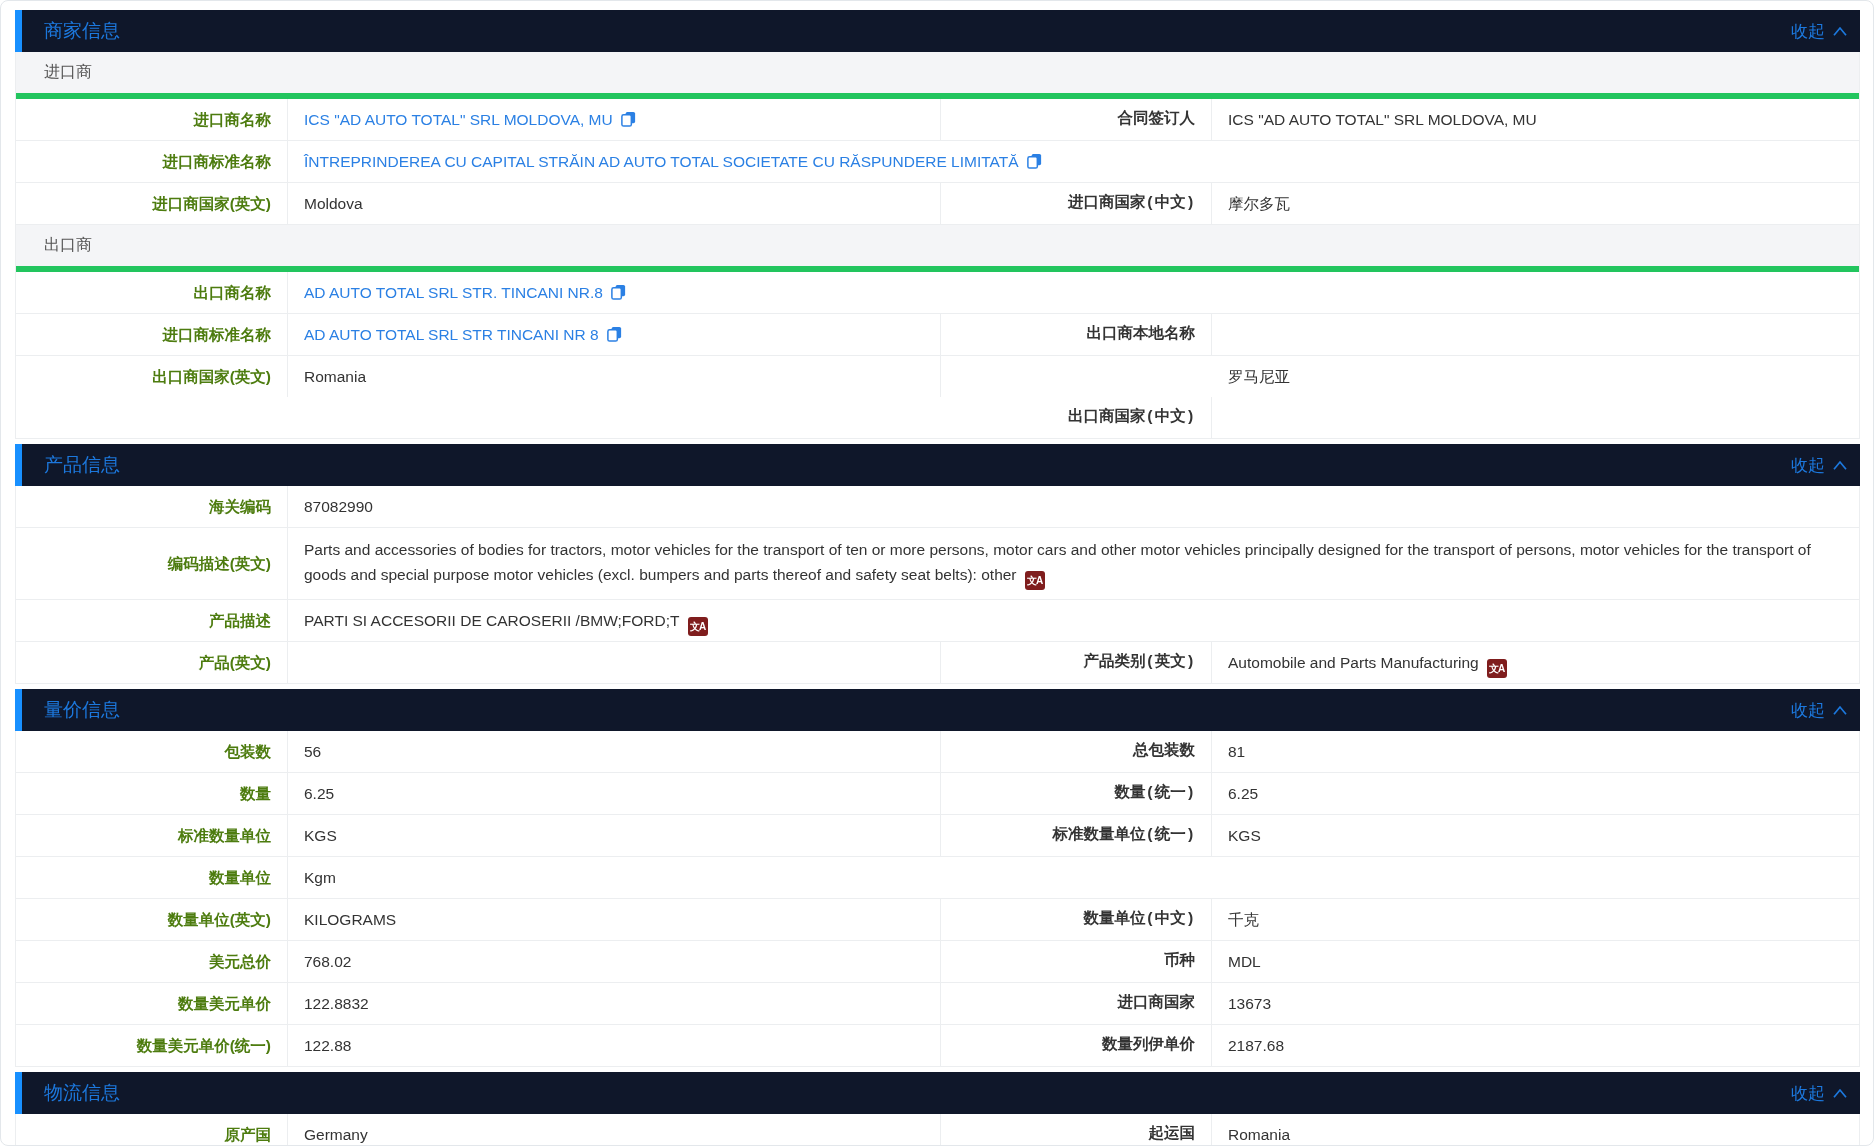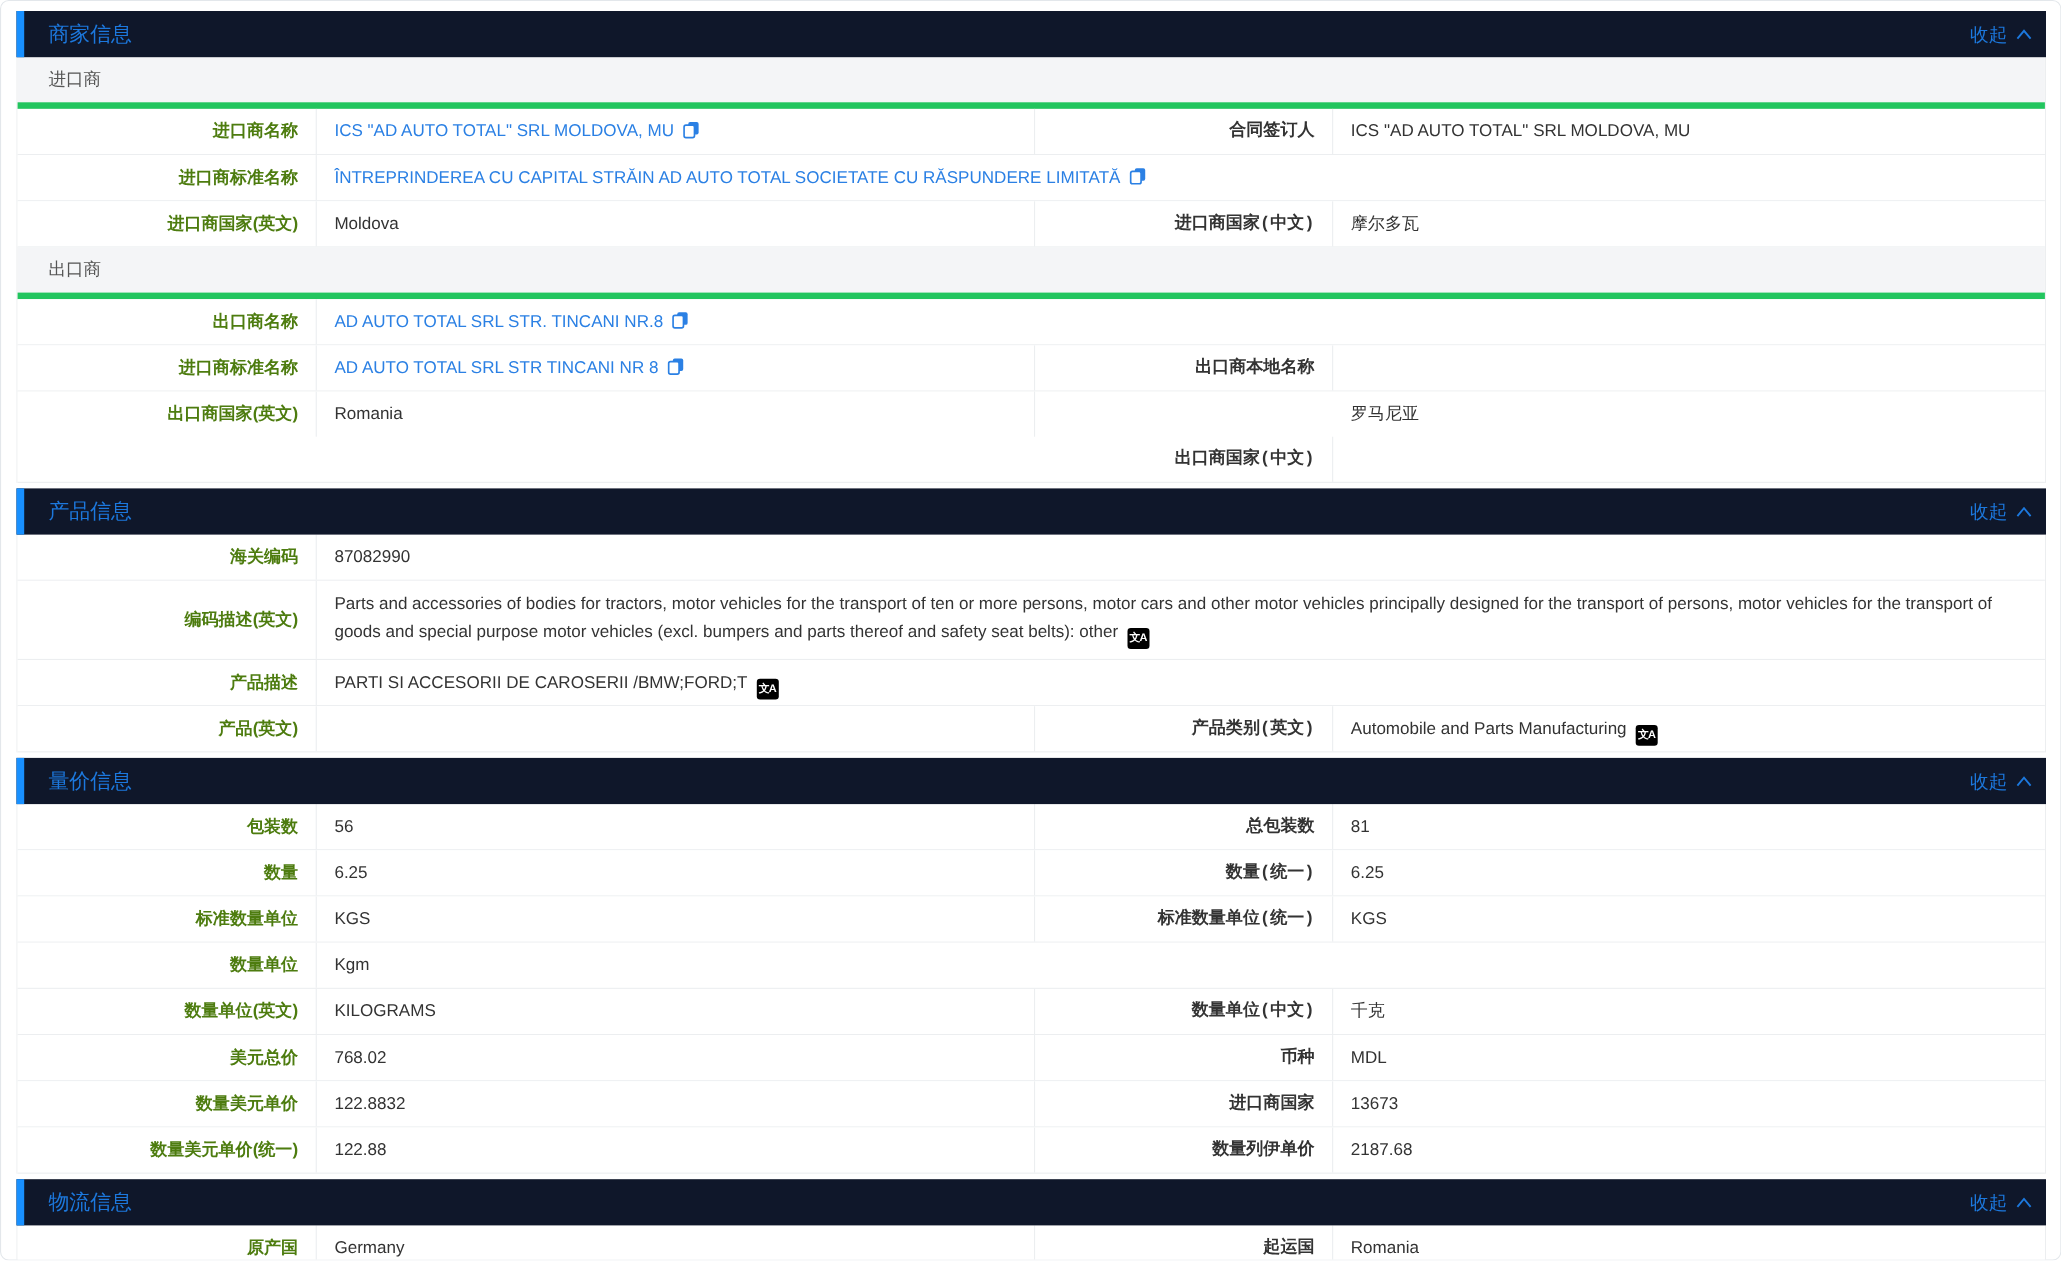--- a/index.html
+++ b/index.html
@@ -53,21 +53,21 @@
   .val.spanned{grid-column:2 / 5;}
   .val2{grid-column:4;padding:0 16px;color:#333;}
   .row.tall .cell{line-height:25px;padding-top:9px;padding-bottom:9px;}
   .row.tall .lbl{display:flex;align-items:center;justify-content:flex-end;}
 
   a.link{color:#2b80e4;text-decoration:none;cursor:pointer;}
 
   .copy-icon{display:inline-block;vertical-align:-3px;margin-left:7px;cursor:pointer;}
   .tr-icon{
     display:inline-flex;align-items:center;justify-content:center;
-    width:20px;height:19px;border-radius:3px;background:#000000;color:#fff;
+    width:20px;height:19px;border-radius:3px;background:#7f1d1d;color:#fff;
     font-size:10px;font-weight:700;letter-spacing:-1px;
     vertical-align:-4px;margin-left:8px;cursor:pointer;flex:none;
   }
   .chev{display:block;}
 </style>
 </head>
 <body>
 
 <div class="frame">
   <div class="content">

